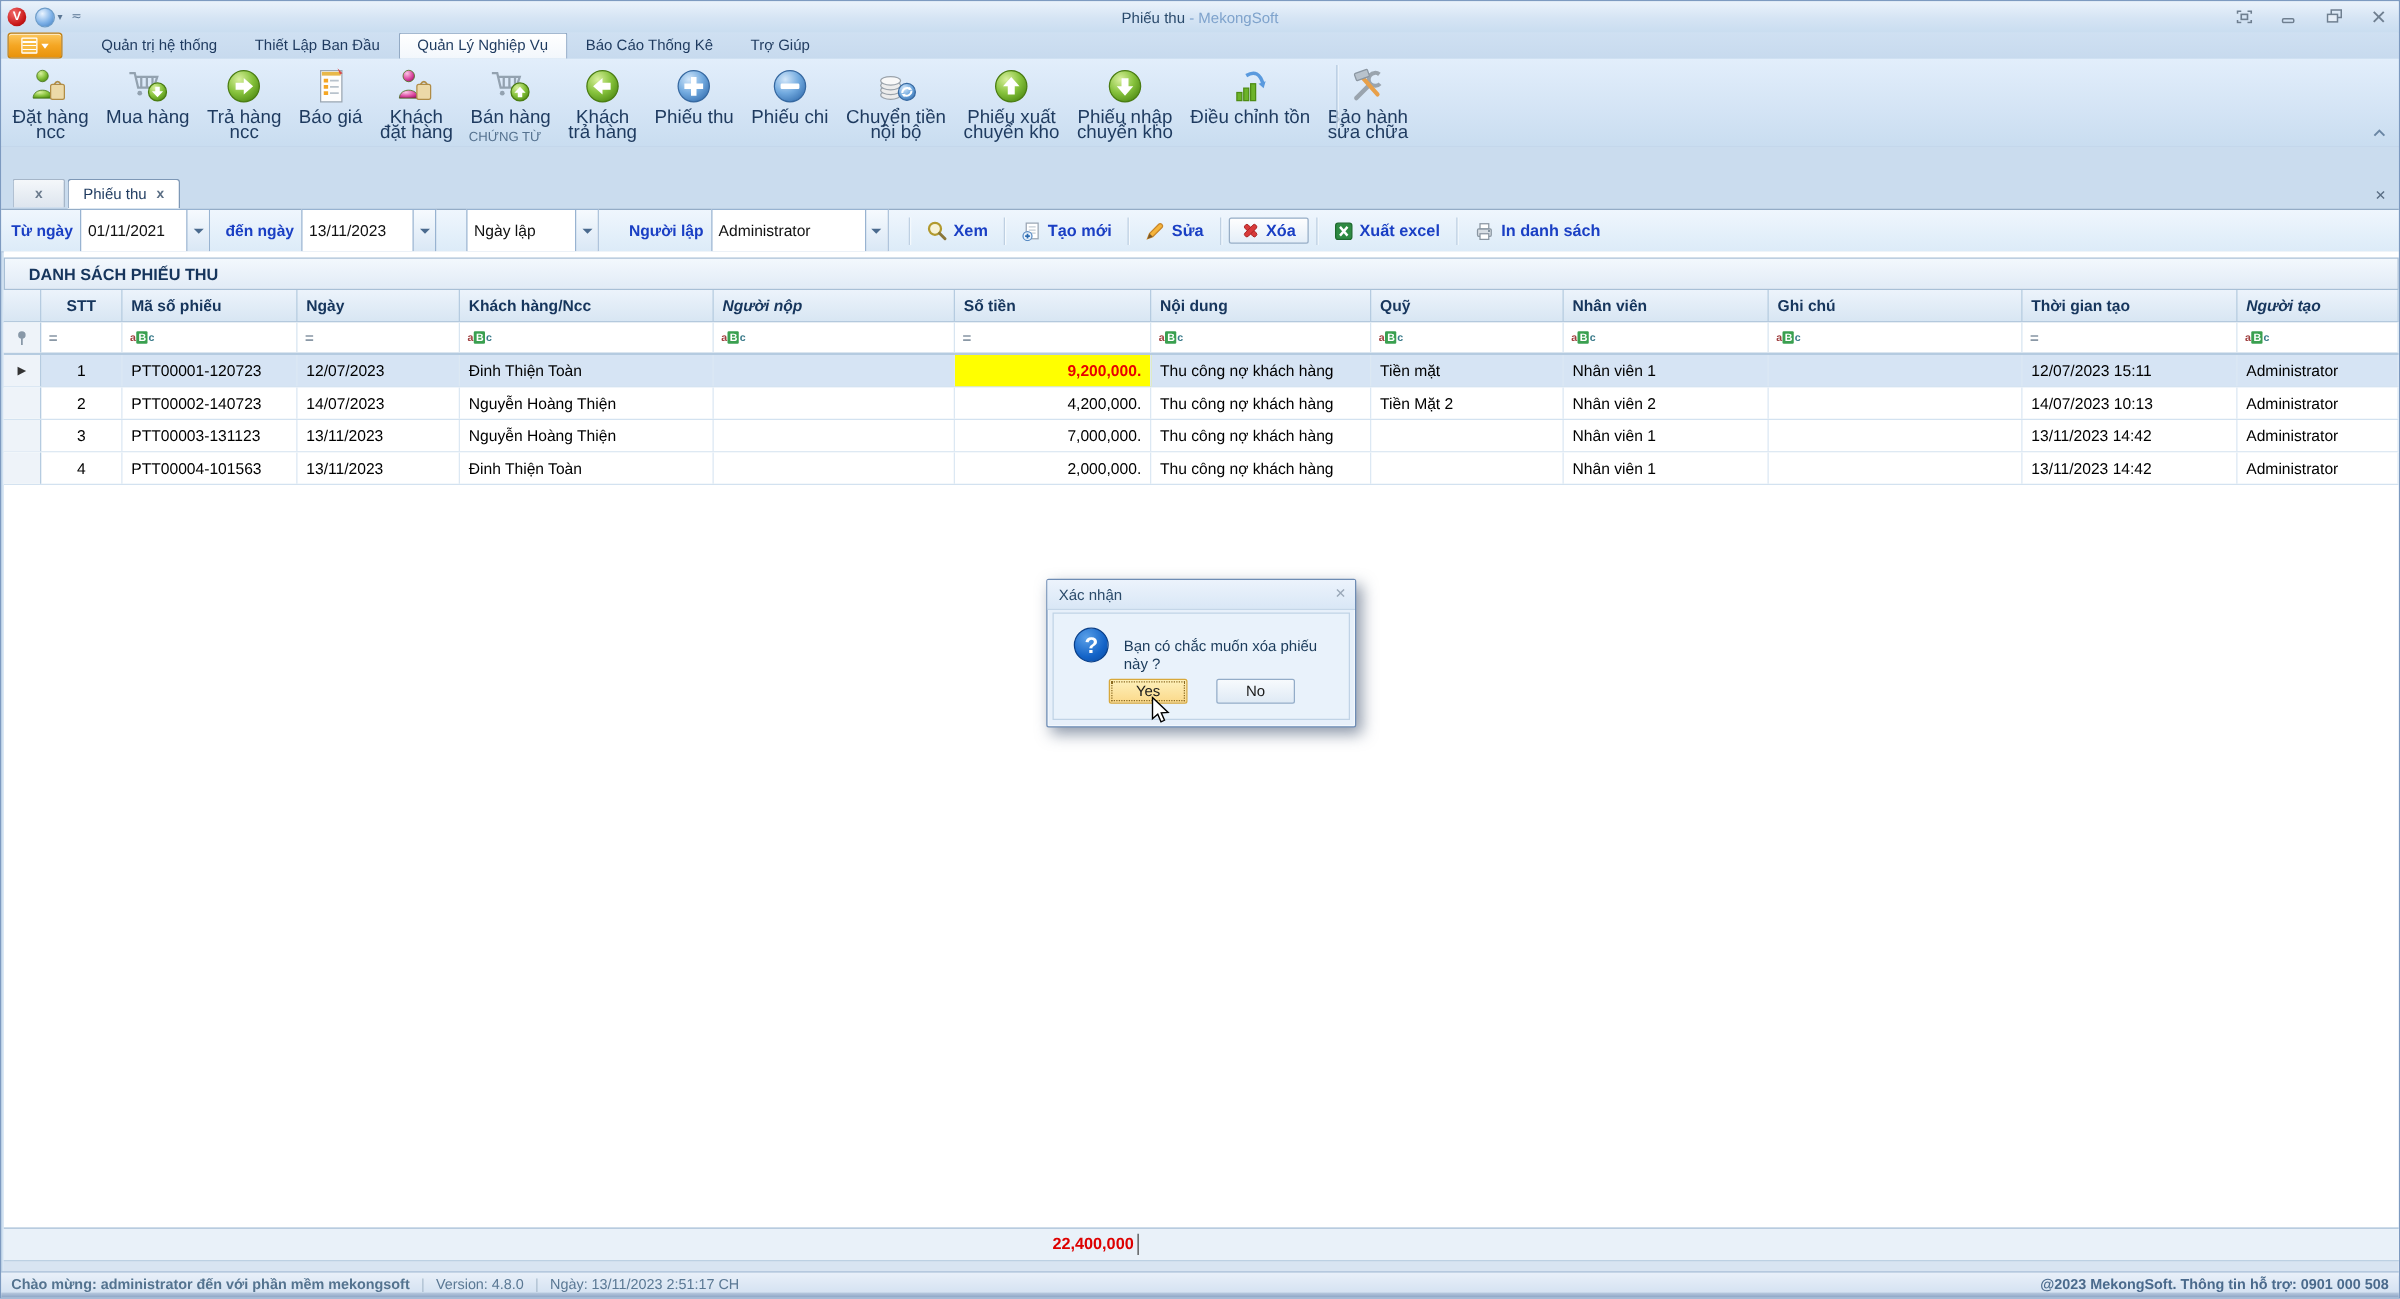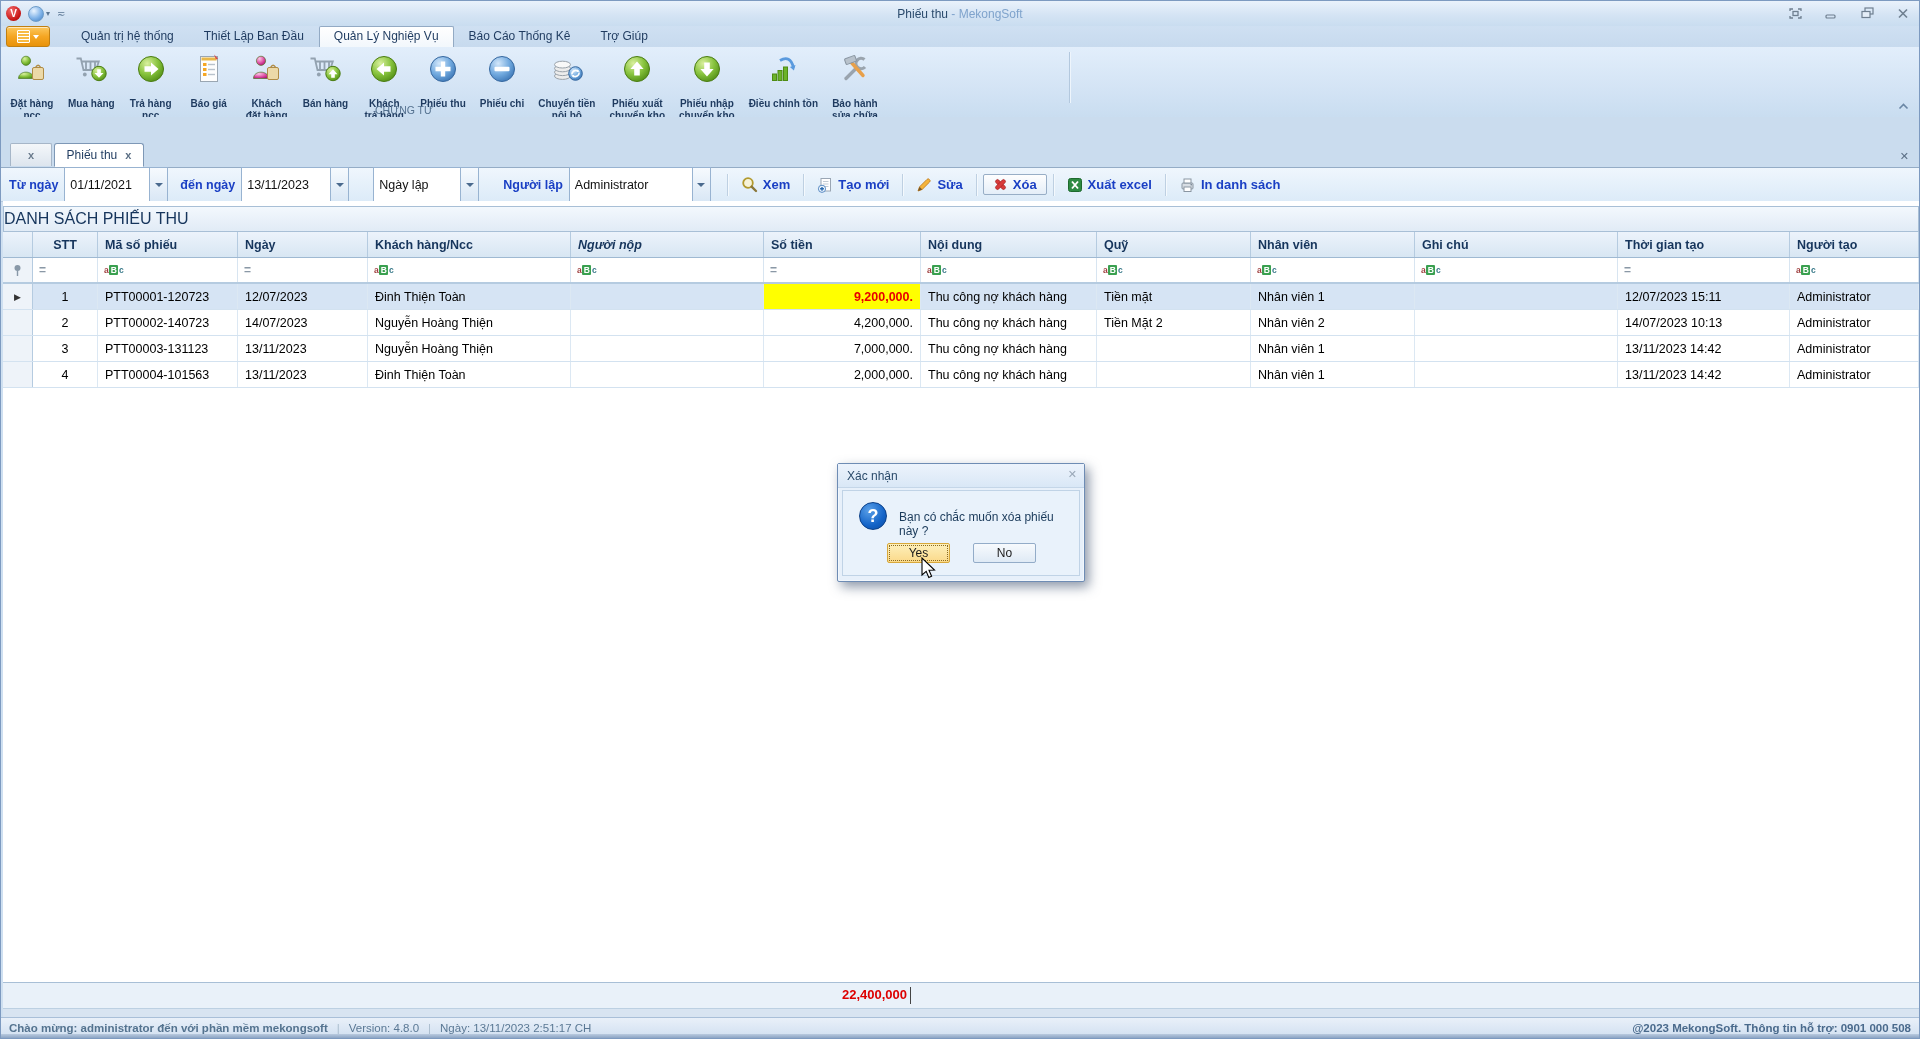--- a/index.html
+++ b/index.html
@@ -37,21 +37,21 @@
   .mtab{padding:3px 15px 4px;color:#1e3a5f;font-size:12px;white-space:nowrap;}
   .mtab.active{background:linear-gradient(#ffffff,#f2f7fc);border:1px solid #93aac4;border-bottom:none;
     border-radius:2px 2px 0 0;padding:2px 14px 4px;}
 
   
   .ribbon{position:absolute;left:0;top:46px;right:0;height:70px;
     background:linear-gradient(#e2eefb,#d4e4f5 58%,#c9ddf0);border-bottom:1px solid #aac1da;}
   .ribbon-items{position:absolute;left:2px;top:2px;display:flex;align-items:flex-start;}
   .ribbon-item{display:flex;flex-direction:column;align-items:center;padding:2px 7px;min-width:44px;}
   .ribbon-item .ric{height:36px;display:flex;align-items:center;justify-content:center;}
-  .ribbon-item .rlb{margin-top:11px;text-align:center;font-weight:bold;color:#1e3a5f;font-size:10px;line-height:12px;white-space:nowrap;}
+  .ribbon-item .rlb{margin-top:1px;text-align:center;font-weight:normal;color:#1e3a5f;font-size:15px;line-height:12px;white-space:nowrap;}
   .ribbon-group-label{position:absolute;left:318px;width:170px;bottom:1px;text-align:center;color:#54718f;font-size:10.5px;}
   .ribbon-sep{position:absolute;left:1068px;top:5px;bottom:14px;width:1px;background:#b3c8de;box-shadow:1px 0 0 #eef5fc;}
   .ribbon-collapse{position:absolute;right:10px;bottom:4px;color:#6a86a4;}
 
   
   .tabarea{position:absolute;left:0;top:116px;right:0;height:51px;background:#cadcee;}
   .tabrow{position:absolute;left:0;right:0;bottom:0;height:24px;border-bottom:1px solid #94acc6;}
   .closeall{position:absolute;left:9px;bottom:1px;width:40px;height:22px;border:1px solid #a6b6c8;border-bottom:none;
     background:linear-gradient(#f4f7fa,#dde5ee);display:flex;align-items:center;justify-content:center;
     color:#6a7a8c;font-weight:bold;font-size:11px;border-radius:2px 2px 0 0;}
@@ -72,21 +72,21 @@
   .actions{display:flex;align-items:center;height:100%;}
   .vsep{width:1px;height:22px;background:#bed0e2;box-shadow:1px 0 0 #f4f9fd;margin:0 6px;}
   .abtn{display:flex;align-items:center;gap:5px;padding:2px 7px;color:#1a3fc4;font-weight:bold;font-size:13px;white-space:nowrap;}
   .abtn.pressed{border:1px solid #98aec6;border-radius:2px;background:linear-gradient(#fefefe,#e4eef8);padding:2px 9px;}
   .abtn svg{display:block;}
 
   
   .grid{position:absolute;left:2px;top:200px;width:1916px;height:819px;background:#fff;}
   .grid-caption{position:absolute;left:0;top:5px;right:0;height:26px;box-sizing:border-box;
     background:linear-gradient(#f3f8fd,#e1ebf6);border:1px solid #a8bfd6;
-    display:flex;align-items:center;padding-left:0;font-weight:normal;font-size:16px;color:#16355c;}
+    display:flex;align-items:center;padding-left:19px;font-weight:bold;font-size:13px;color:#16355c;}
   .grid-header,.grid-filter,.grid-row{position:absolute;left:0;right:0;display:flex;height:26px;box-sizing:border-box;}
   .grid-header{top:31px;background:linear-gradient(#ecf3fb,#d8e6f3);border-bottom:1px solid #9fb9d2;}
   .hcell{box-sizing:border-box;border-right:1px solid #b5cbe0;display:flex;align-items:center;
     padding:0 7px;font-weight:bold;color:#16355c;font-size:12.5px;white-space:nowrap;overflow:hidden;}
   .grid-filter{top:57px;background:#fff;border-bottom:2px solid #b5cbe0;}
   .fcell{box-sizing:border-box;border-right:1px solid #d8e5f1;display:flex;align-items:center;padding:0 6px;}
   .eqicon{color:#8a98a6;font-weight:bold;font-size:12px;}
   .abc{display:inline-flex;align-items:center;font-size:8.5px;font-weight:bold;line-height:10px;}
   .abc i{font-style:normal;color:#a04040;}
   .abc b{background:#3aa050;color:#fff;padding:0 1.5px;border-radius:1px;margin:0 .5px;}
@@ -533,21 +533,21 @@
         <div class="hcell" style="width: 140px;">Mã số phiếu</div>
         <div class="hcell" style="width: 130px;">Ngày</div>
         <div class="hcell" style="width: 203px;">Khách hàng/Ncc</div>
         <div class="hcell" style="width: 193px; font-style: italic;">Người nộp</div>
         <div class="hcell" style="width: 157px;">Số tiền</div>
         <div class="hcell" style="width: 176px;">Nội dung</div>
         <div class="hcell" style="width: 154px;">Quỹ</div>
         <div class="hcell" style="width: 164px;">Nhân viên</div>
         <div class="hcell" style="width: 203px;">Ghi chú</div>
         <div class="hcell" style="width: 172px;">Thời gian tạo</div>
-        <div class="hcell" style="width: 129px; flex: 1 1 0%;">Người tạo</div>
+        <div class="hcell" style="width: 129px; flex: 1 1 0%; font-style: italic;">Người tạo</div>
       </div>
     <div class="grid-filter">
         <div class="ind" style="width: 30px;">
           <svg width="11" height="13" viewBox="0 0 11 13">
             <circle cx="5.5" cy="4" r="3" fill="#8898a8"></circle>
             <rect x="4.8" y="6.5" width="1.4" height="5.5" fill="#8898a8"></rect>
           </svg>
         </div>
         <div class="fcell" style="width: 65px;">
           <span class="eqicon">=</span>

